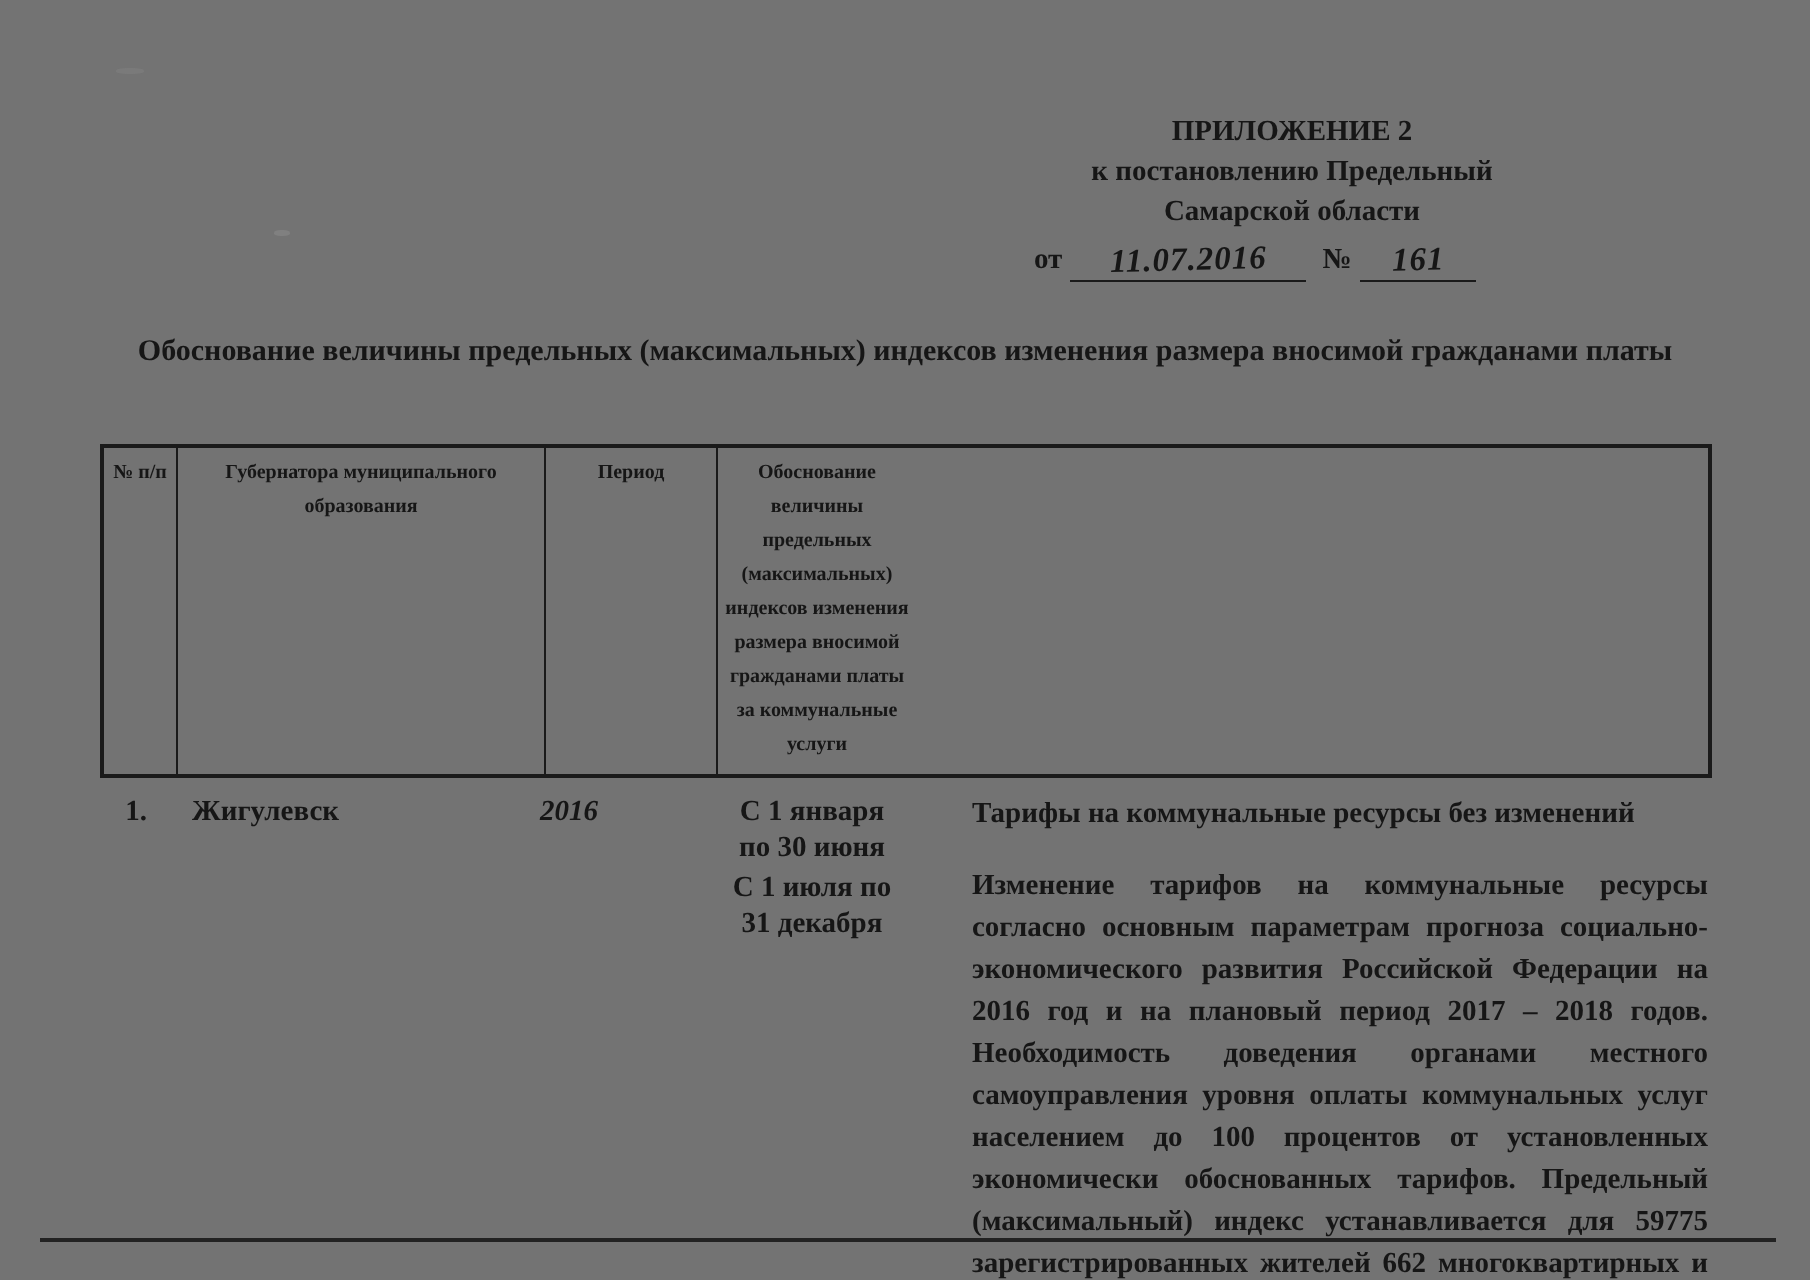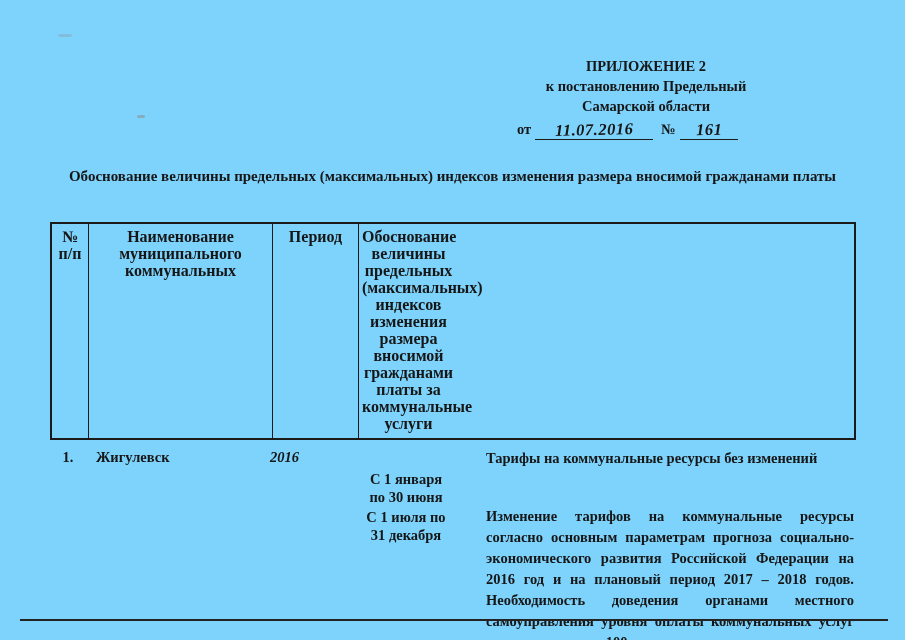--- a/index.html
+++ b/index.html
@@ -2,21 +2,21 @@
 <html><head>
 <meta charset="utf-8">
 <style>
   html, body { margin: 0; padding: 0; }
   body { width: 905px; height: 640px; background: #ffffff; }
 
   .page {
     position: relative;
     width: 905px;
     height: 640px;
-    background: #7dd3fc;
+    background: #737373;
     font-family: "Liberation Serif", "DejaVu Serif", serif;
     font-weight: 700;
     color: #161616;
     overflow: hidden;
   }
 
   
   .appendix {
     position: absolute;
     top: 56px;
@@ -67,21 +67,21 @@
     position: absolute;
     top: 222px;
     left: 50px;
     width: 806px;
     font-size: 14.5px;
   }
   .thead {
     display: grid;
     grid-template-columns: 36px 184px 86px 100px 1fr;
     border: 2px solid #1a1a1a;
-    font-size: 16px;
+    font-size: 10px;
   }
   .thead .cell {
     padding: 4px 3px 6px;
     text-align: center;
     line-height: 17px;
     min-height: 51px;
   }
   .thead .cell:not(:first-child) { border-left: 1.5px solid #1a1a1a; }
 
   .section { text-align: center; padding: 8px 0 2px; }
@@ -89,21 +89,21 @@
   .row {
     display: grid;
     grid-template-columns: 36px 184px 86px 100px 1fr;
     margin-top: 8px;
   }
   .c { line-height: 19px; }
   .num    { grid-column: 1; grid-row: 1; text-align: center; }
   .name   { grid-column: 2; grid-row: 1; padding-left: 10px; }
   .year   { grid-column: 3; grid-row: 1; text-align: left; font-style: italic; }
   .period { text-align: center; line-height: 18px; padding: 0 6px; }
-  .p1 { grid-column: 4; grid-row: 1; margin-top: 22px; }
+  .p1 { grid-column: 4; grid-row: 1; }
   .p2 { grid-column: 4; grid-row: 2; padding-top: 2px; }
   .just {
     padding: 0 2px 0 4px;
     text-align: justify;
     line-height: 21px;
     margin-left: 26px;
   }
   .j1 { grid-column: 5; grid-row: 1; text-align: left; }
   .j2 { grid-column: 5; grid-row: 2; }
 
@@ -138,21 +138,21 @@
   </div>
 
   <div class="doc-title">
     <div>Обоснование величины предельных (максимальных) индексов изменения размера вносимой гражданами платы</div>
   </div>
 
   <div class="doc-table">
 
     <div class="thead">
       <div class="cell">№ п/п</div>
-      <div class="cell">Наименование муниципального коммунальных</div>
+      <div class="cell">Губернатора муниципального образования</div>
       <div class="cell">Период</div>
       <div class="cell">Обоснование величины предельных (максимальных) индексов изменения размера вносимой гражданами платы за коммунальные услуги</div>
     </div>
 
 
     <div class="row">
       <div class="c num">1.</div>
       <div class="c name">Жигулевск</div>
       <div class="c year">2016</div>
       <div class="c period p1">С 1 января по 30 июня</div>

